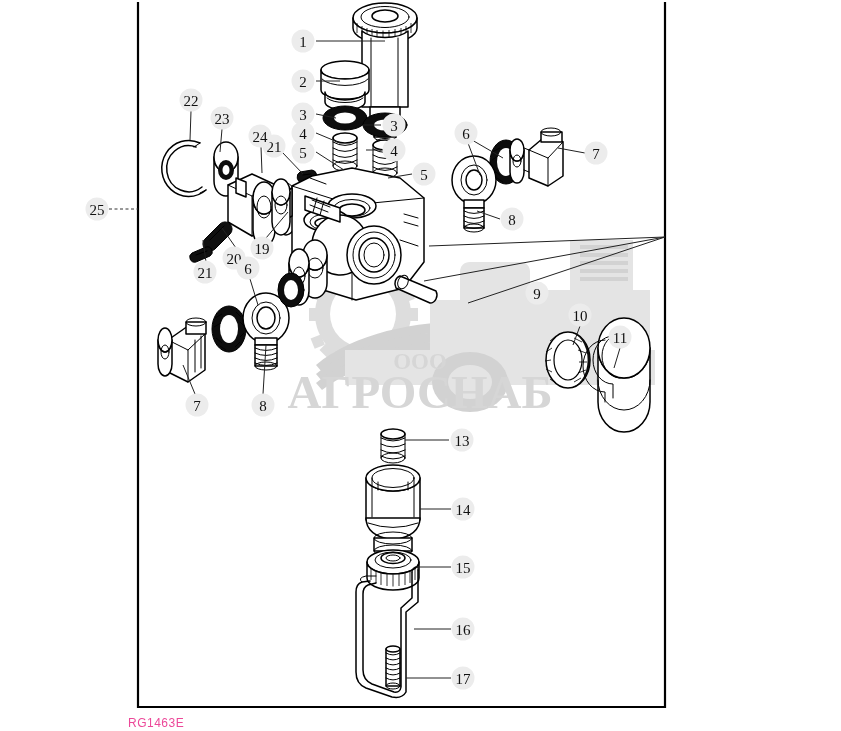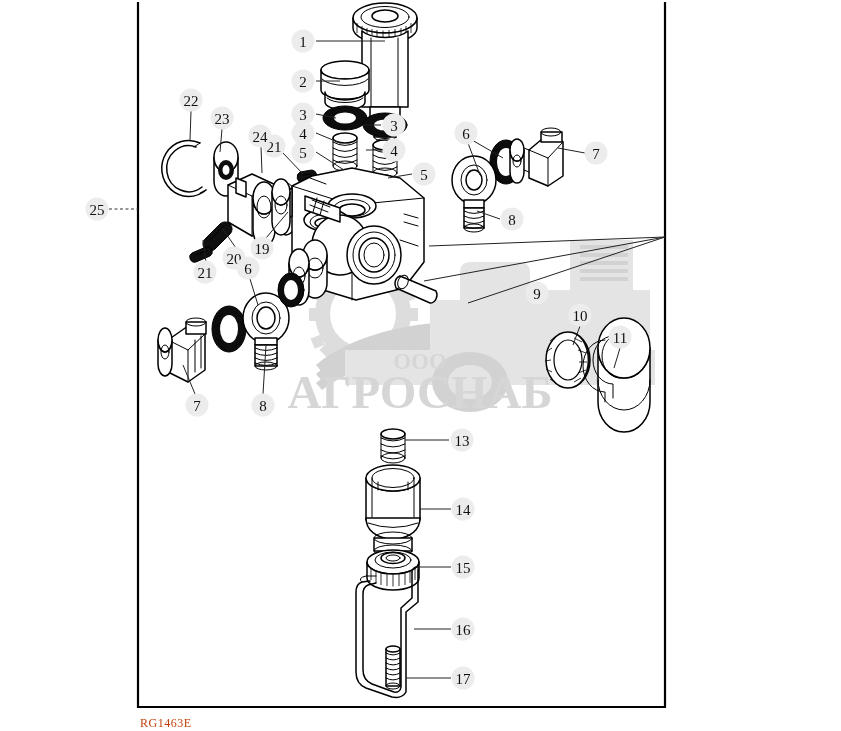--- a/index.html
+++ b/index.html
@@ -92,25 +92,25 @@
   .wm-gray2 { fill: #d2d2d2; }
   .wm-gray3 { fill: #e4e4e4; }
   .wm-text {
     fill: #d6d6d6;
     font-family: "Liberation Serif", serif;
     font-weight: 700;
   }
 
   .fig-code {
     position: absolute;
-    left: 140px;
+    left: 128px;
     top: 716px;
-    font-family: Liberation Serif, serif;
+    font-family: Liberation Sans, sans-serif;
     font-size: 12px;
-    color: #c2410c;
+    color: #ec4899;
     letter-spacing: 0.5px;
     white-space: nowrap;
   }
 </style>
 </head>
 <body>
 
 <div id="diagram-root">
 
   <svg class="layer" viewBox="0 0 841 731">

